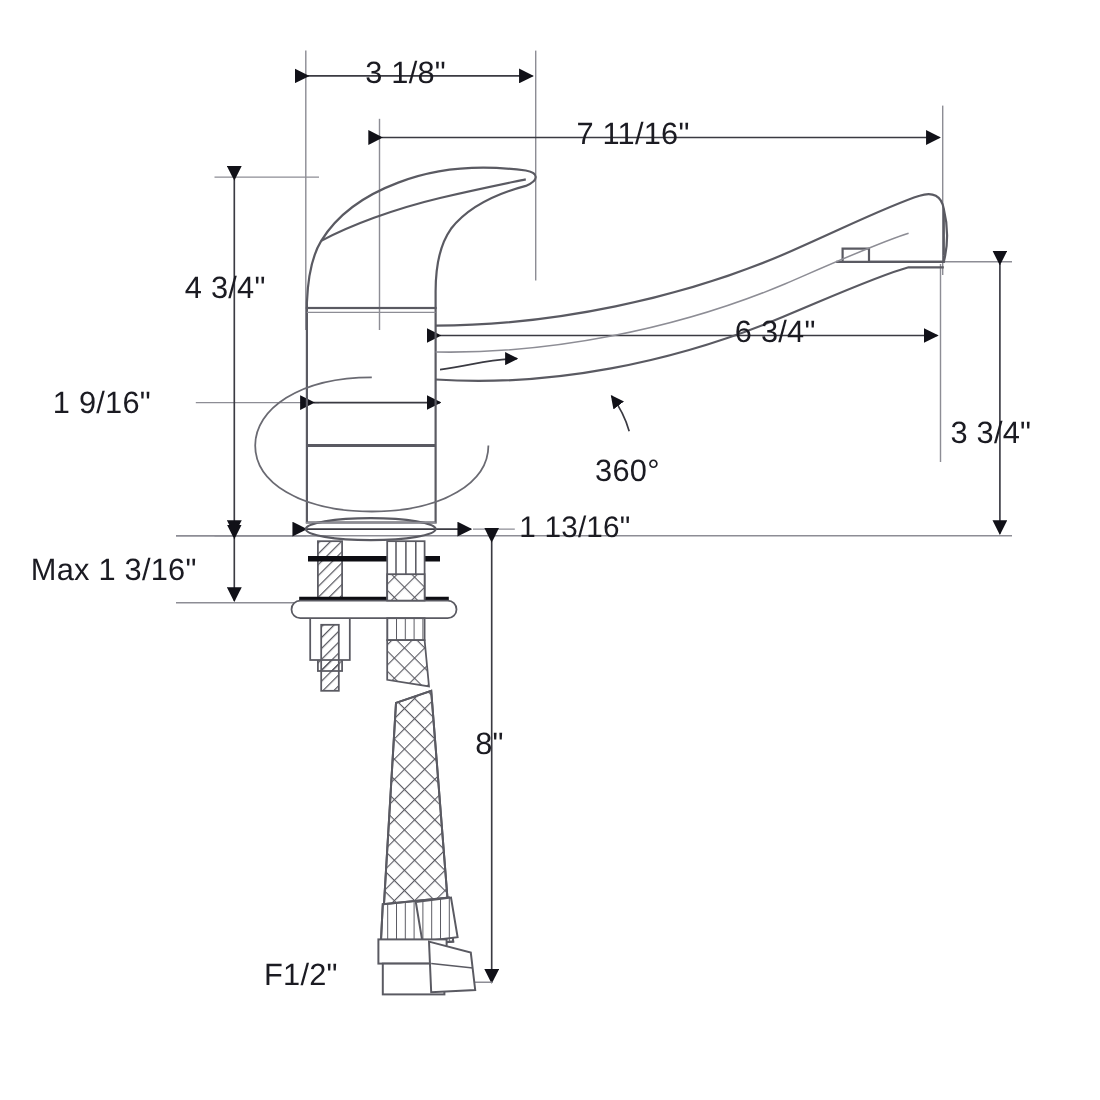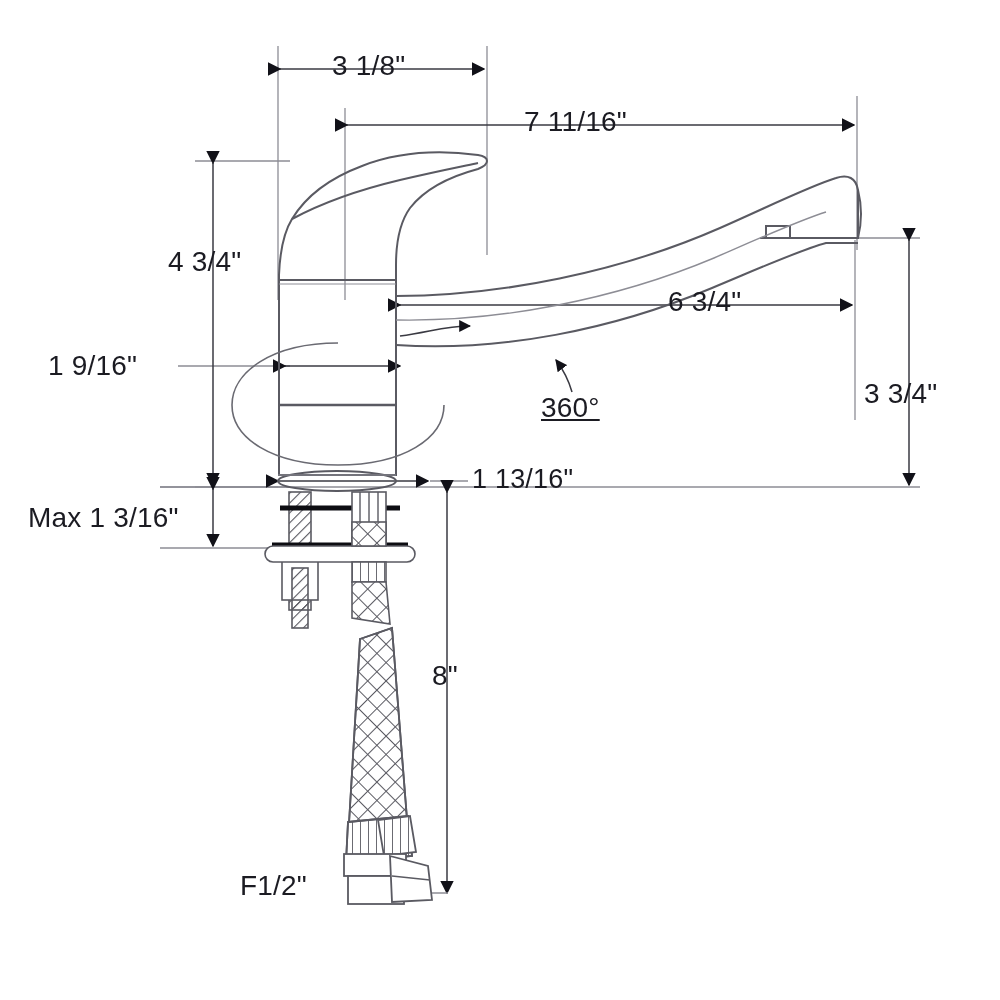--- a/index.html
+++ b/index.html
@@ -183,21 +183,21 @@
   <div class="dimlabel sz28" style="left:524px;top:108px;">7 11/16"</div>
 
   <div class="dimlabel sz28" style="left:168px;top:248px;">4 3/4"</div>
 
   <div class="dimlabel sz28" style="left:48px;top:352px;">1 9/16"</div>
 
   <div class="dimlabel sz28" style="left:668px;top:288px;">6 3/4"</div>
 
   <div class="dimlabel sz28" style="left:864px;top:380px;">3 3/4"</div>
 
-  <div class="dimlabel sz28" style="left:541px;top:394px;text-decoration:underline;">360°</div>
+  <div class="dimlabel sz28" style="left:541px;top:414px;">360°</div>
 
   <div class="dimlabel sz27" style="left:472px;top:466px;">1 13/16"</div>
 
   <div class="dimlabel sz28" style="left:28px;top:504px;">Max 1 3/16"</div>
 
   <div class="dimlabel sz28" style="left:432px;top:662px;">8"</div>
 
   <div class="dimlabel sz28" style="left:240px;top:872px;">F1/2"</div>
 
 </div>

